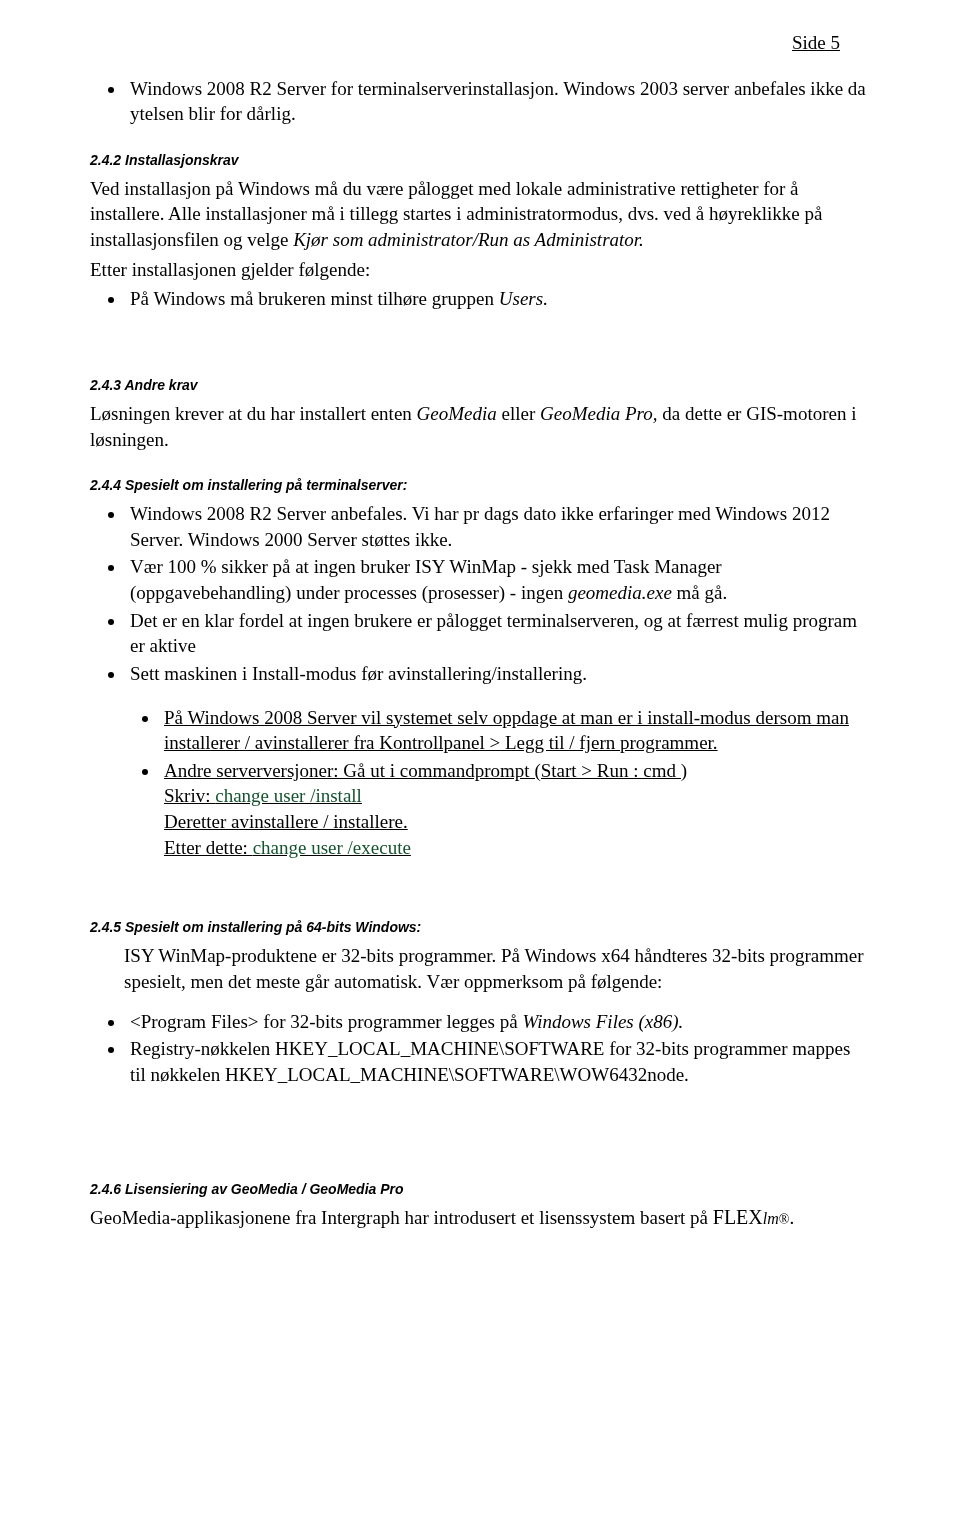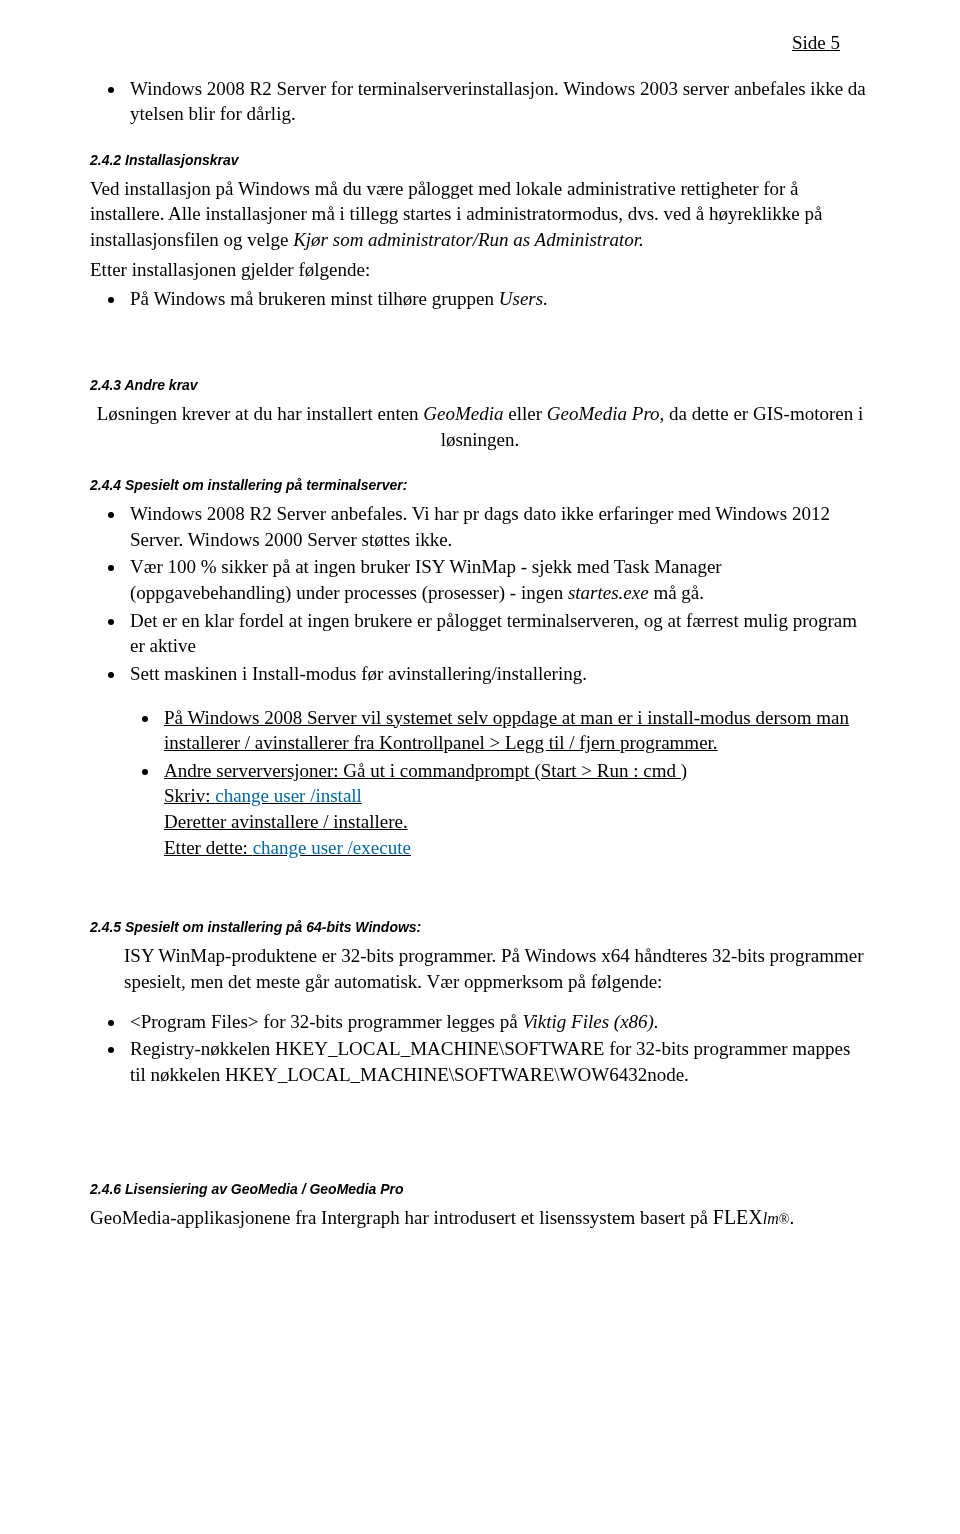--- a/index.html
+++ b/index.html
@@ -43,24 +43,23 @@
     font-style: italic;
     font-weight: bold;
     font-size: 14px;
     margin: 24px 0 6px 0;
   }
   p {
     margin: 0 0 4px 0;
   }
   p.spaced {
     margin-bottom: 18px;
-    text-align: center;
   }
   .italic { font-style: italic; }
-  .blue { color: #0369a1; margin-top: 36px; }
+  .blue { color: #14532d; margin-top: 36px; }
   .indent1 { padding-left: 34px; }
   .gap { height: 22px; }
   .small-gap { height: 10px; }
   .footer-gap { height: 50px; }
 </style>
 </head>
 <body>
 
 <div class="page">
   <div class="page-num">Side 5</div>
@@ -84,21 +83,21 @@
 
   <div class="h3">2.4.3  Andre krav</div>
   <p class="spaced">
     <span>Løsningen krever at du har installert enten </span><span class="italic">GeoMedia </span><span>eller </span><span class="italic">GeoMedia Pro,</span><span> da dette er GIS-motoren i løsningen.</span>
   </p>
 
   <div class="h3">2.4.4  Spesielt om installering på terminalserver:</div>
   <ul class="bullets">
     <li>Windows 2008 R2 Server anbefales. Vi har pr dags dato ikke erfaringer med Windows 2012 Server. Windows 2000 Server støttes ikke.</li>
     <li>
-      <span>Vær 100 % sikker på at ingen bruker ISY WinMap - sjekk med Task Manager (oppgavebehandling) under processes (prosesser) - ingen </span><span class="italic">startes.exe</span><span> må gå.</span>
+      <span>Vær 100 % sikker på at ingen bruker ISY WinMap - sjekk med Task Manager (oppgavebehandling) under processes (prosesser) - ingen </span><span class="italic">geomedia.exe</span><span> må gå.</span>
     </li>
     <li>Det er en klar fordel at ingen brukere er pålogget terminalserveren, og at færrest mulig program er aktive</li>
     <li>Sett maskinen i Install-modus før avinstallering/installering.</li>
   </ul>
   <ul class="bullets nested">
     <li>På Windows 2008 Server vil systemet selv oppdage at man er i install-modus dersom man installerer / avinstallerer fra Kontrollpanel &gt; Legg til / fjern programmer.</li>
     <li>
       <span>Andre serverversjoner: Gå ut i commandprompt (Start  &gt; Run : cmd )</span><br>
       <span>Skriv: </span><span class="blue">change user /install</span><br>
       <span>Deretter avinstallere / installere.</span><br>
@@ -106,21 +105,21 @@
     </li>
   </ul>
 
   <div class="gap"></div>
 
   <div class="h3">2.4.5  Spesielt om installering på 64-bits Windows:</div>
   <p class="indent1">ISY WinMap-produktene er 32-bits programmer. På Windows x64 håndteres 32-bits programmer spesielt, men det meste går automatisk. Vær oppmerksom på følgende:</p>
   <div class="small-gap"></div>
   <ul class="bullets">
     <li>
-      <span>&lt;Program Files&gt; for 32-bits programmer legges på </span><span class="italic">Viktig Files (x86).</span>
+      <span>&lt;Program Files&gt; for 32-bits programmer legges på </span><span class="italic">Windows Files (x86).</span>
     </li>
     <li>Registry-nøkkelen HKEY_LOCAL_MACHINE\SOFTWARE for 32-bits programmer mappes til nøkkelen HKEY_LOCAL_MACHINE\SOFTWARE\WOW6432node.</li>
   </ul>
 
   <div class="footer-gap"></div>
 
   <div class="h3">2.4.6  Lisensiering av GeoMedia / GeoMedia Pro</div>
   <p>
     <span>GeoMedia-applikasjonene fra Intergraph har introdusert et lisenssystem basert på </span><span style="font-size:20px">FLEX</span><span class="italic" style="font-size:16px">lm</span><span style="font-size:14px">®</span><span>.</span>
   </p>

